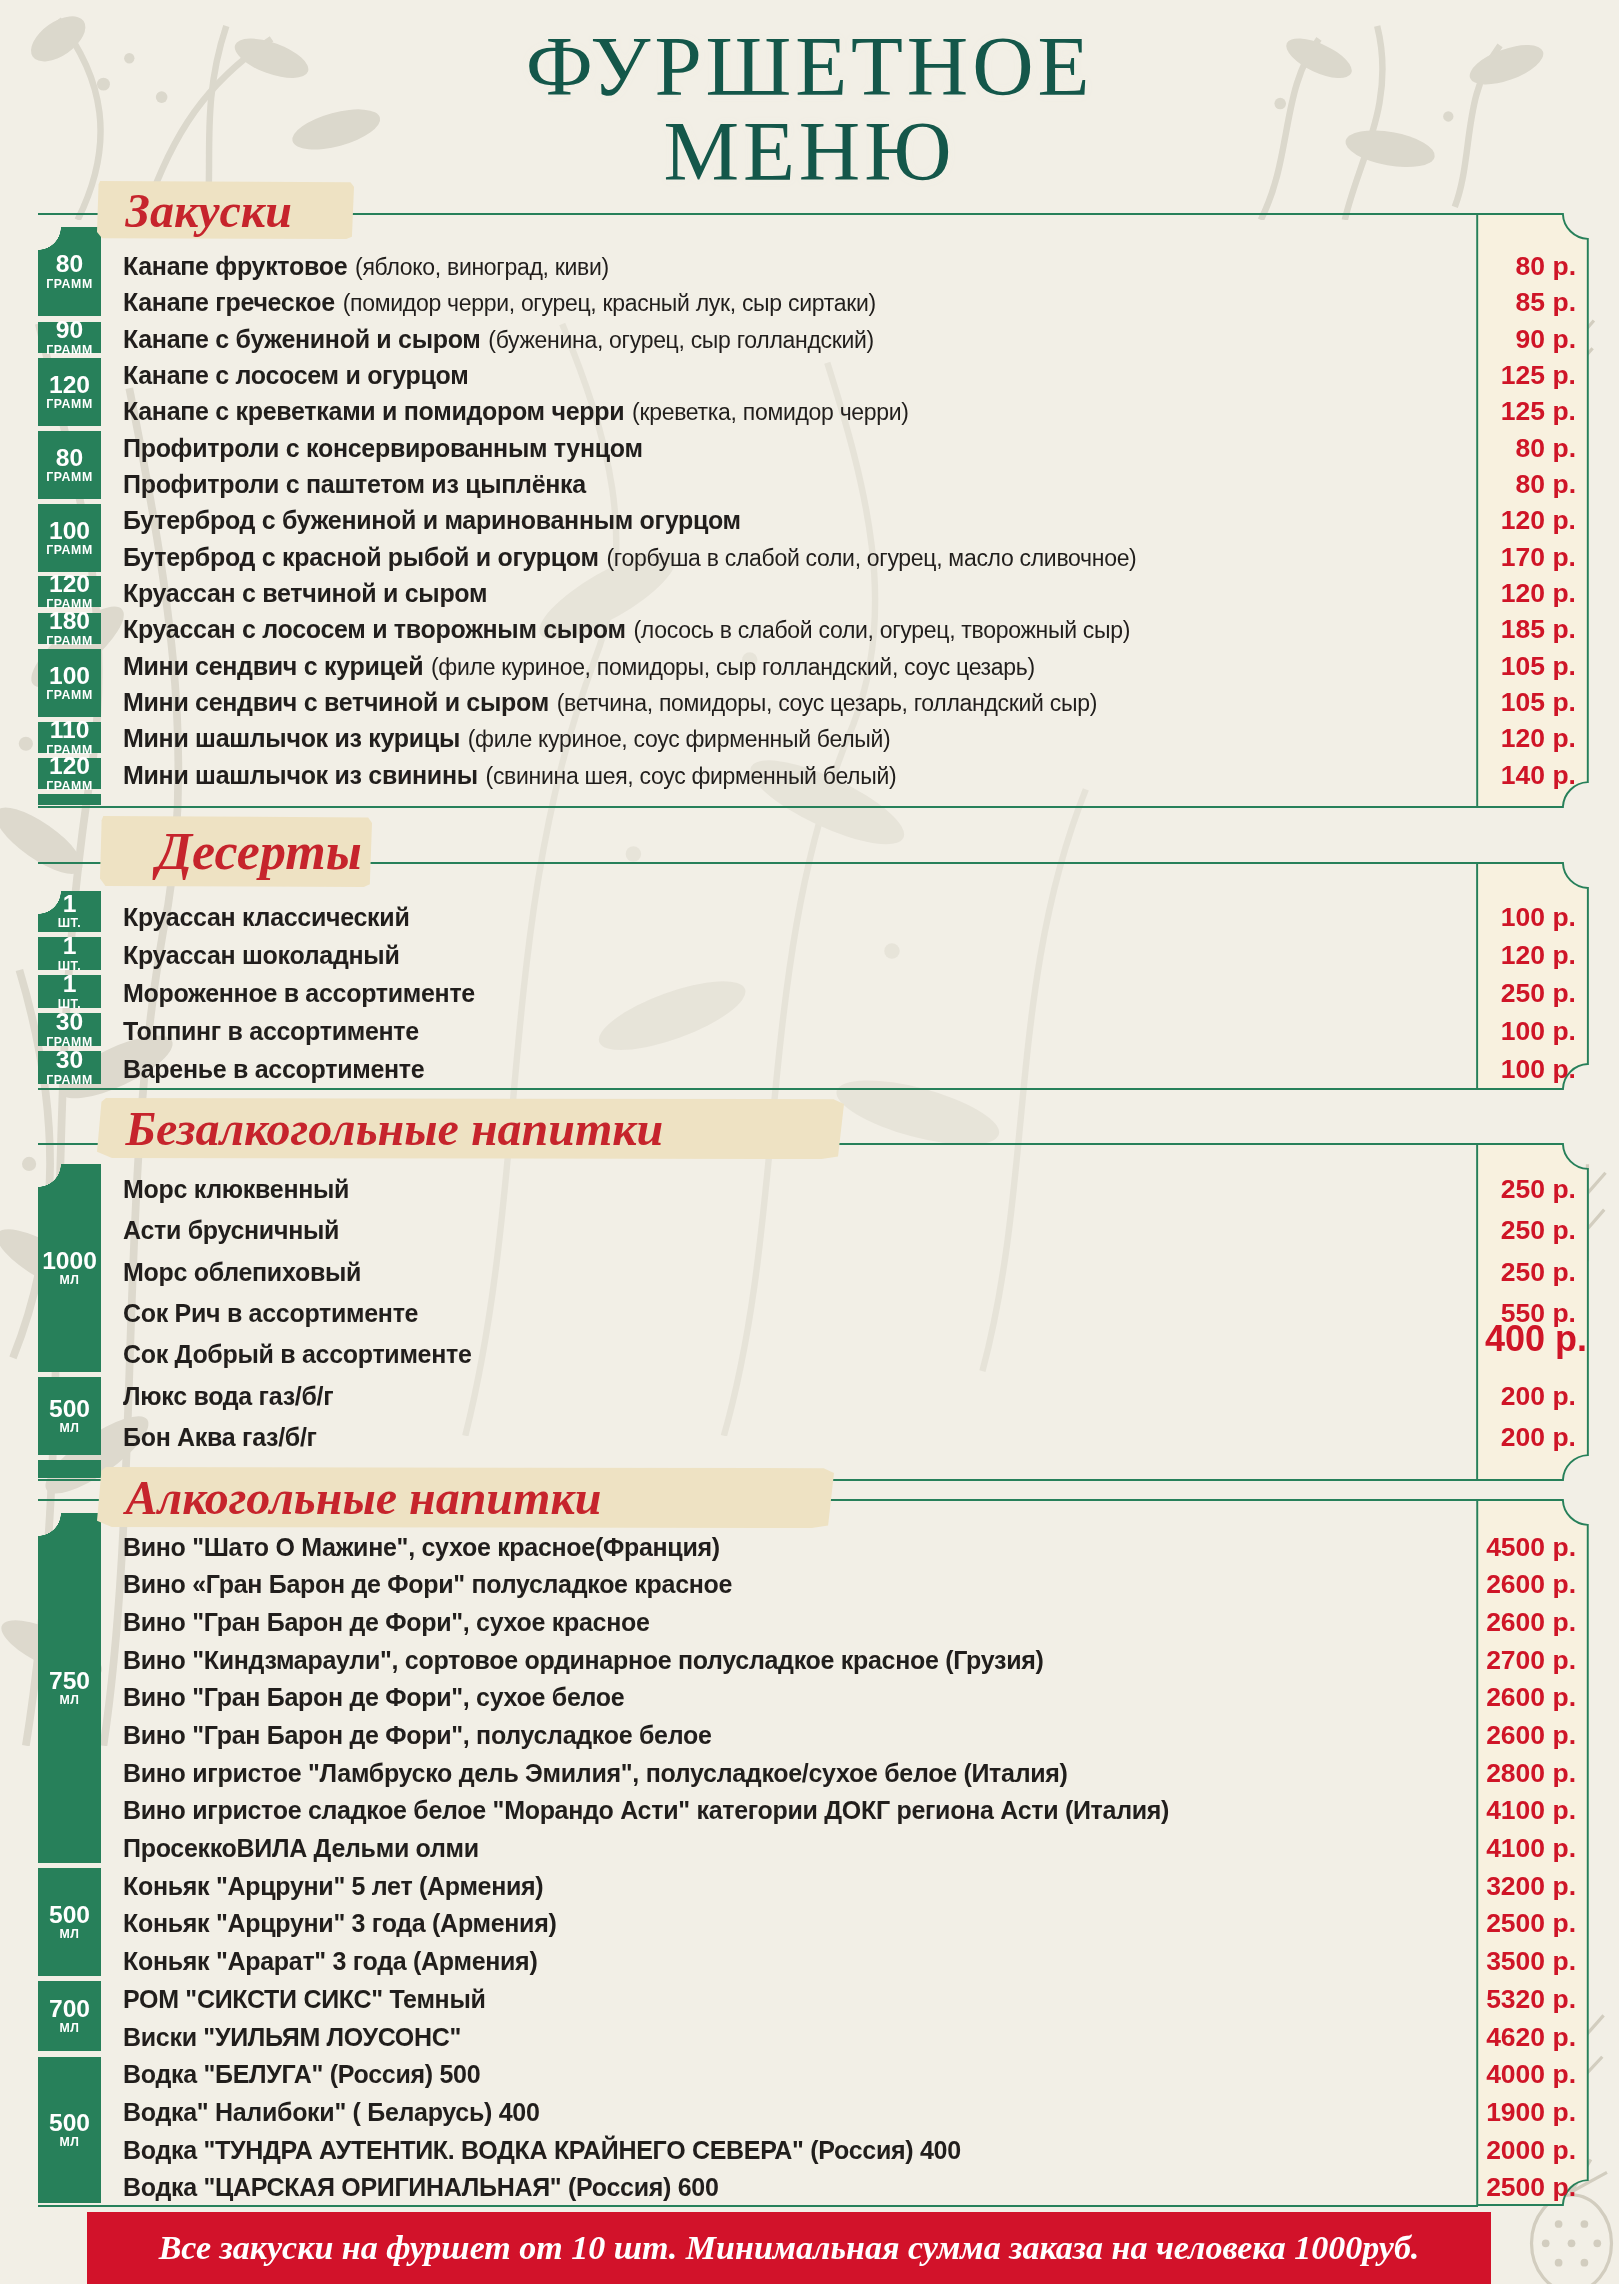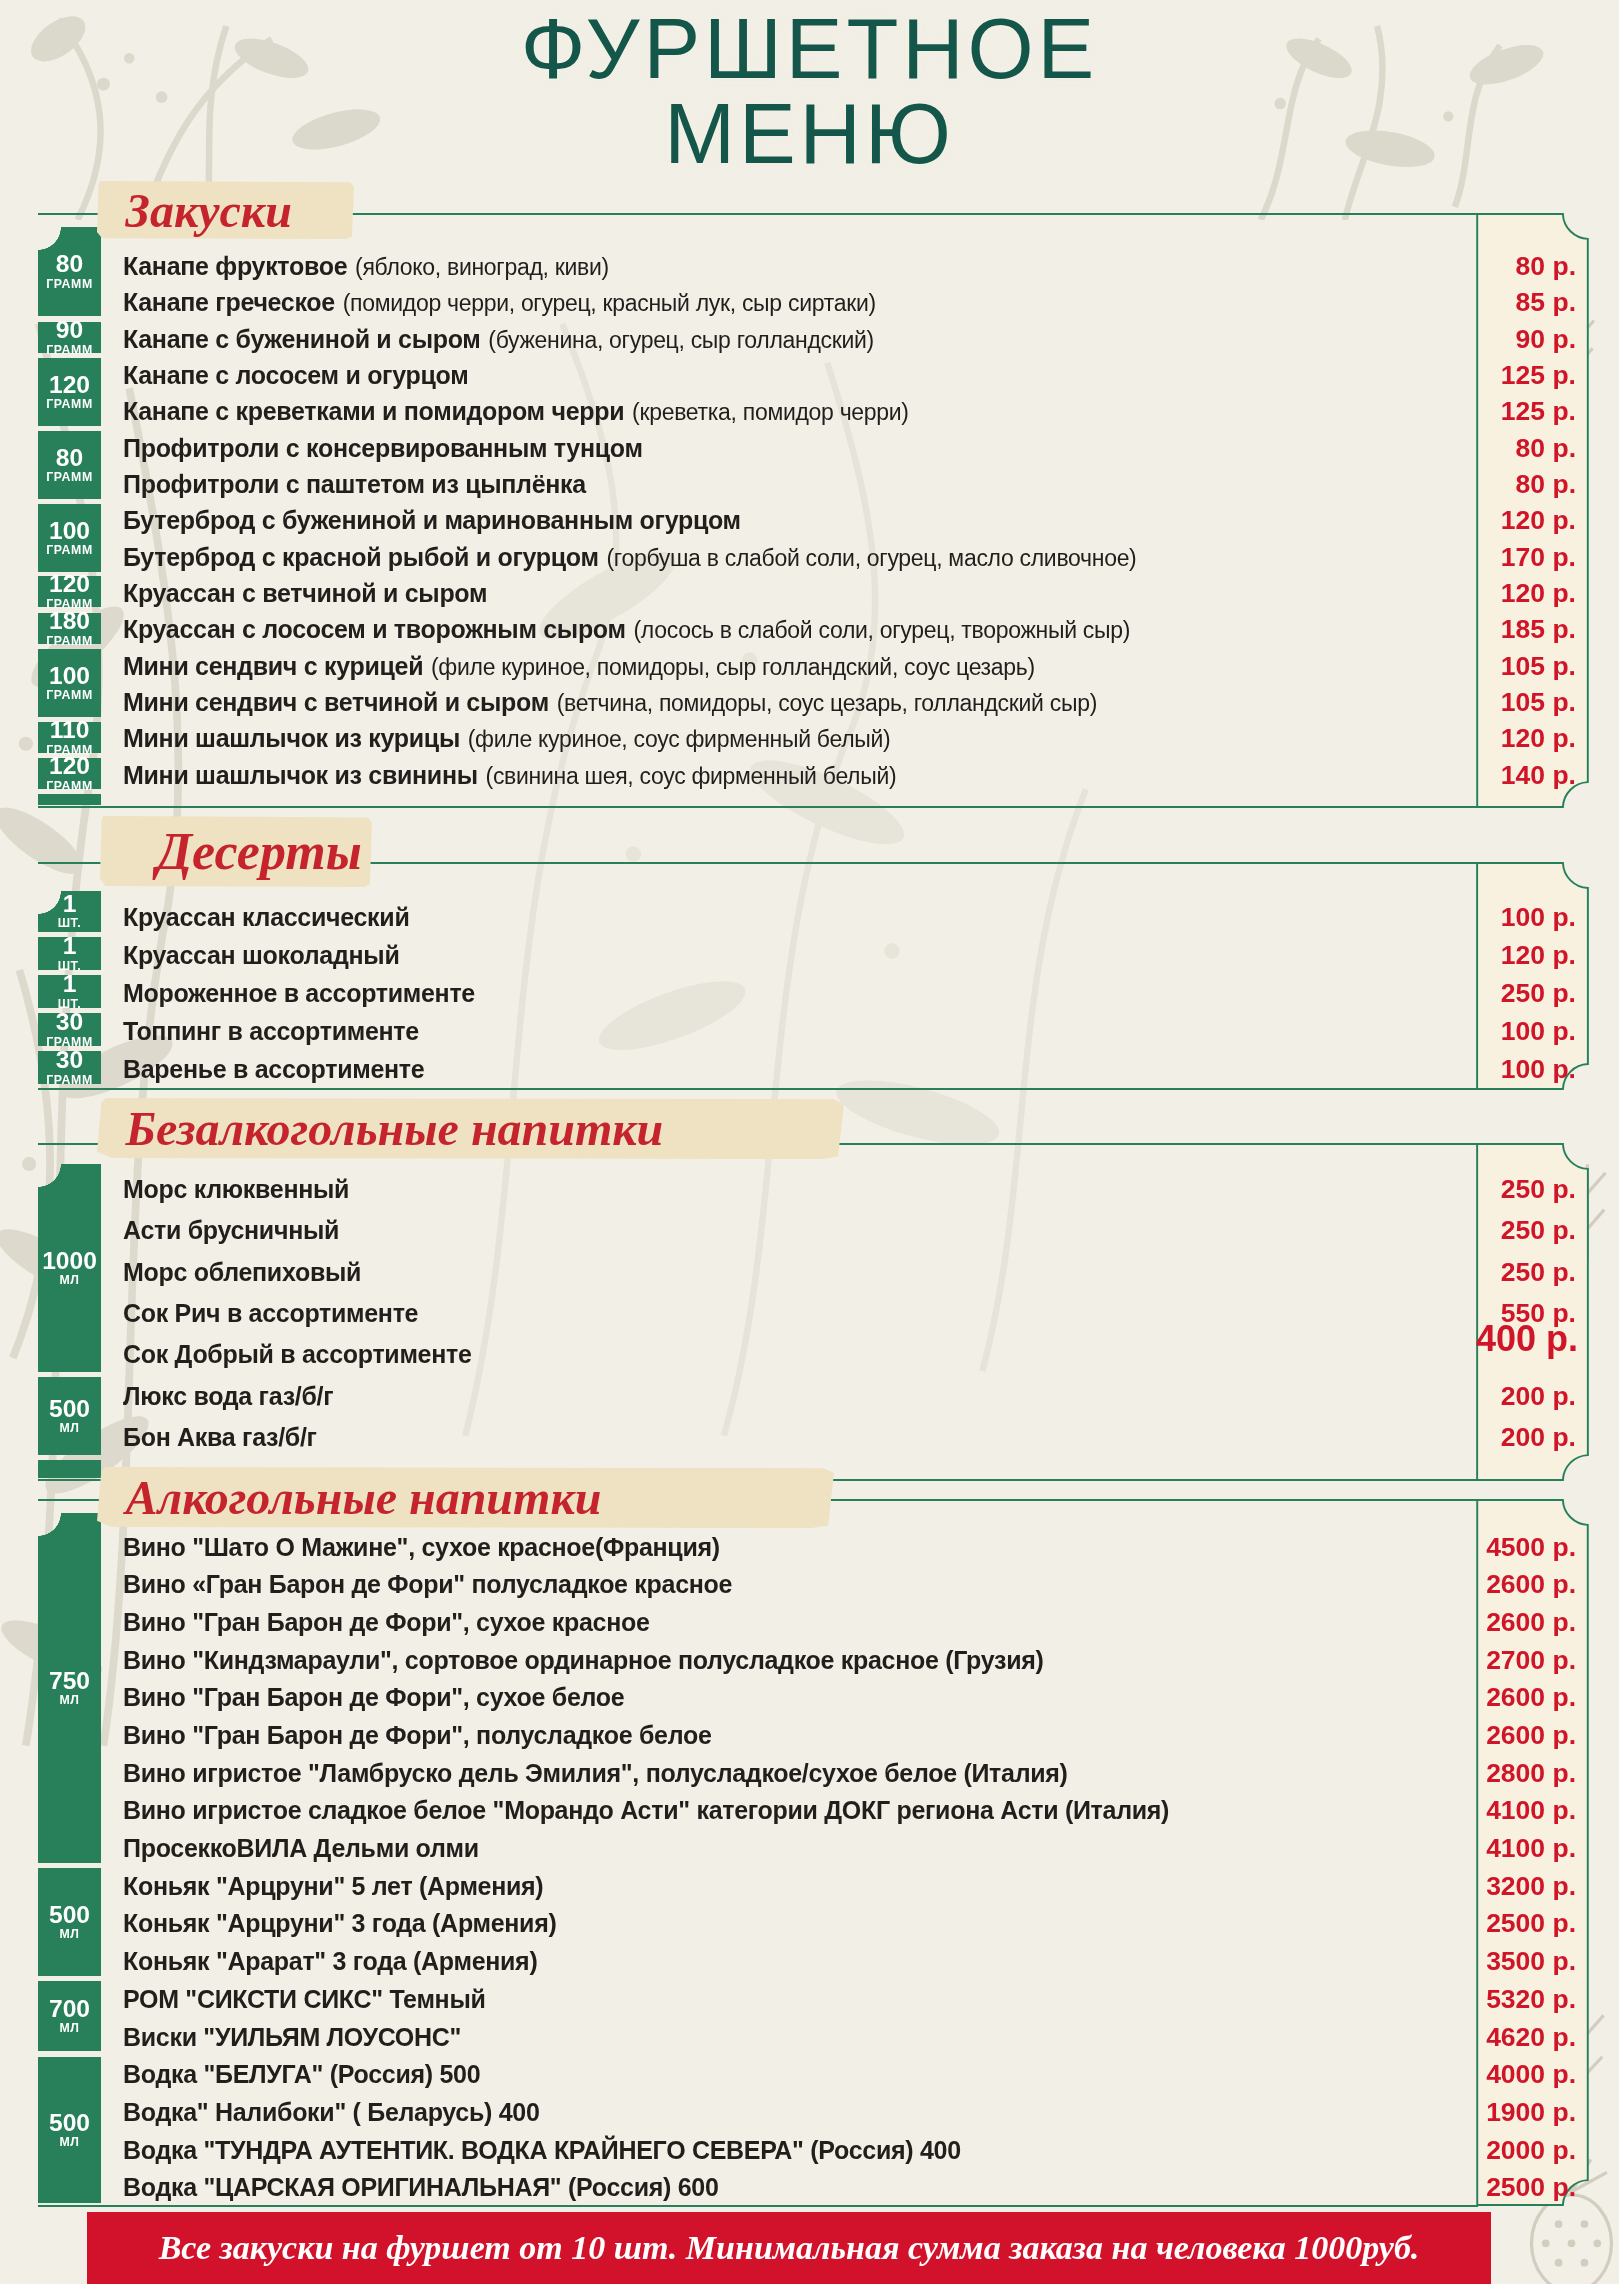--- a/index.html
+++ b/index.html
@@ -13,22 +13,22 @@
     --ink:#211e1c;
     --bg:#f2efe6;
     --pattern:#d8d4c8;
   }
   *{margin:0;padding:0;box-sizing:border-box;}
   html,body{width:1619px;background:var(--bg);}
   body{font-family:"Liberation Sans",sans-serif;}
   .page{position:relative;width:1619px;height:2284px;background:var(--bg);overflow:hidden;}
   .decor{position:absolute;pointer-events:none;}
 
-  .main-title{position:absolute;left:0;top:6px;width:100%;text-align:center;z-index:3;
-    font-family:Liberation Sans, sans-serif;color:var(--green-dark);line-height:1.0;}
+  .main-title{position:absolute;left:0;top:24px;width:100%;text-align:center;z-index:3;
+    font-family:Liberation Serif, serif;color:var(--green-dark);line-height:1.0;}
   .main-title .line{font-size:85px;letter-spacing:3.9px;font-weight:400;
     text-shadow:0 0 9px rgba(243,240,230,.95), 0 0 2.6px rgba(243,240,230,.9);}
 
   .section{position:absolute;left:0;width:1619px;z-index:2;}
   .border-top,.border-bottom{position:absolute;left:38px;height:1.9px;background:var(--green);}
   .title-box{position:absolute;background:var(--tan);z-index:4;display:flex;align-items:center;
     padding:0 28.5px;clip-path:polygon(1.2% 0,98.6% 2%,100% 10%,99.2% 96%,97% 100%,2% 98.5%,0 88%,.6% 6%);}
   .title-box .t{font-family:"Liberation Serif",serif;font-style:italic;font-weight:700;
     color:var(--red-header);white-space:nowrap;}
 
@@ -41,21 +41,21 @@
 
   .items{position:absolute;left:123px;right:149px;}
   .row{position:absolute;left:0;white-space:nowrap;display:flex;align-items:baseline;color:var(--ink);}
   .row .nm{font-weight:700;letter-spacing:-0.3px;}
   .row .ds{font-weight:400;letter-spacing:-0.3px;margin-left:7.8px;}
 
   .panel{position:absolute;left:1476px;width:113px;top:0;bottom:0;}
   .panel svg{position:absolute;left:0;top:0;}
   .prices{position:absolute;left:0;top:0;width:113px;}
   .price{position:absolute;right:13px;left:0;text-align:right;color:var(--red-price);
-    font-weight:700;white-space:nowrap;}
+    font-weight:700;white-space:nowrap;padding-left:9px;}
 
   .banner{position:absolute;left:87px;top:2212px;width:1404px;height:72px;background:var(--red-banner);z-index:3;
     display:flex;align-items:center;justify-content:center;}
   .banner .note{font-family:"Liberation Serif",serif;font-style:italic;font-weight:700;
     color:#fff;font-size:34px;white-space:nowrap;}
 </style>
 </head>
 <body>
 
 <div class="page">

